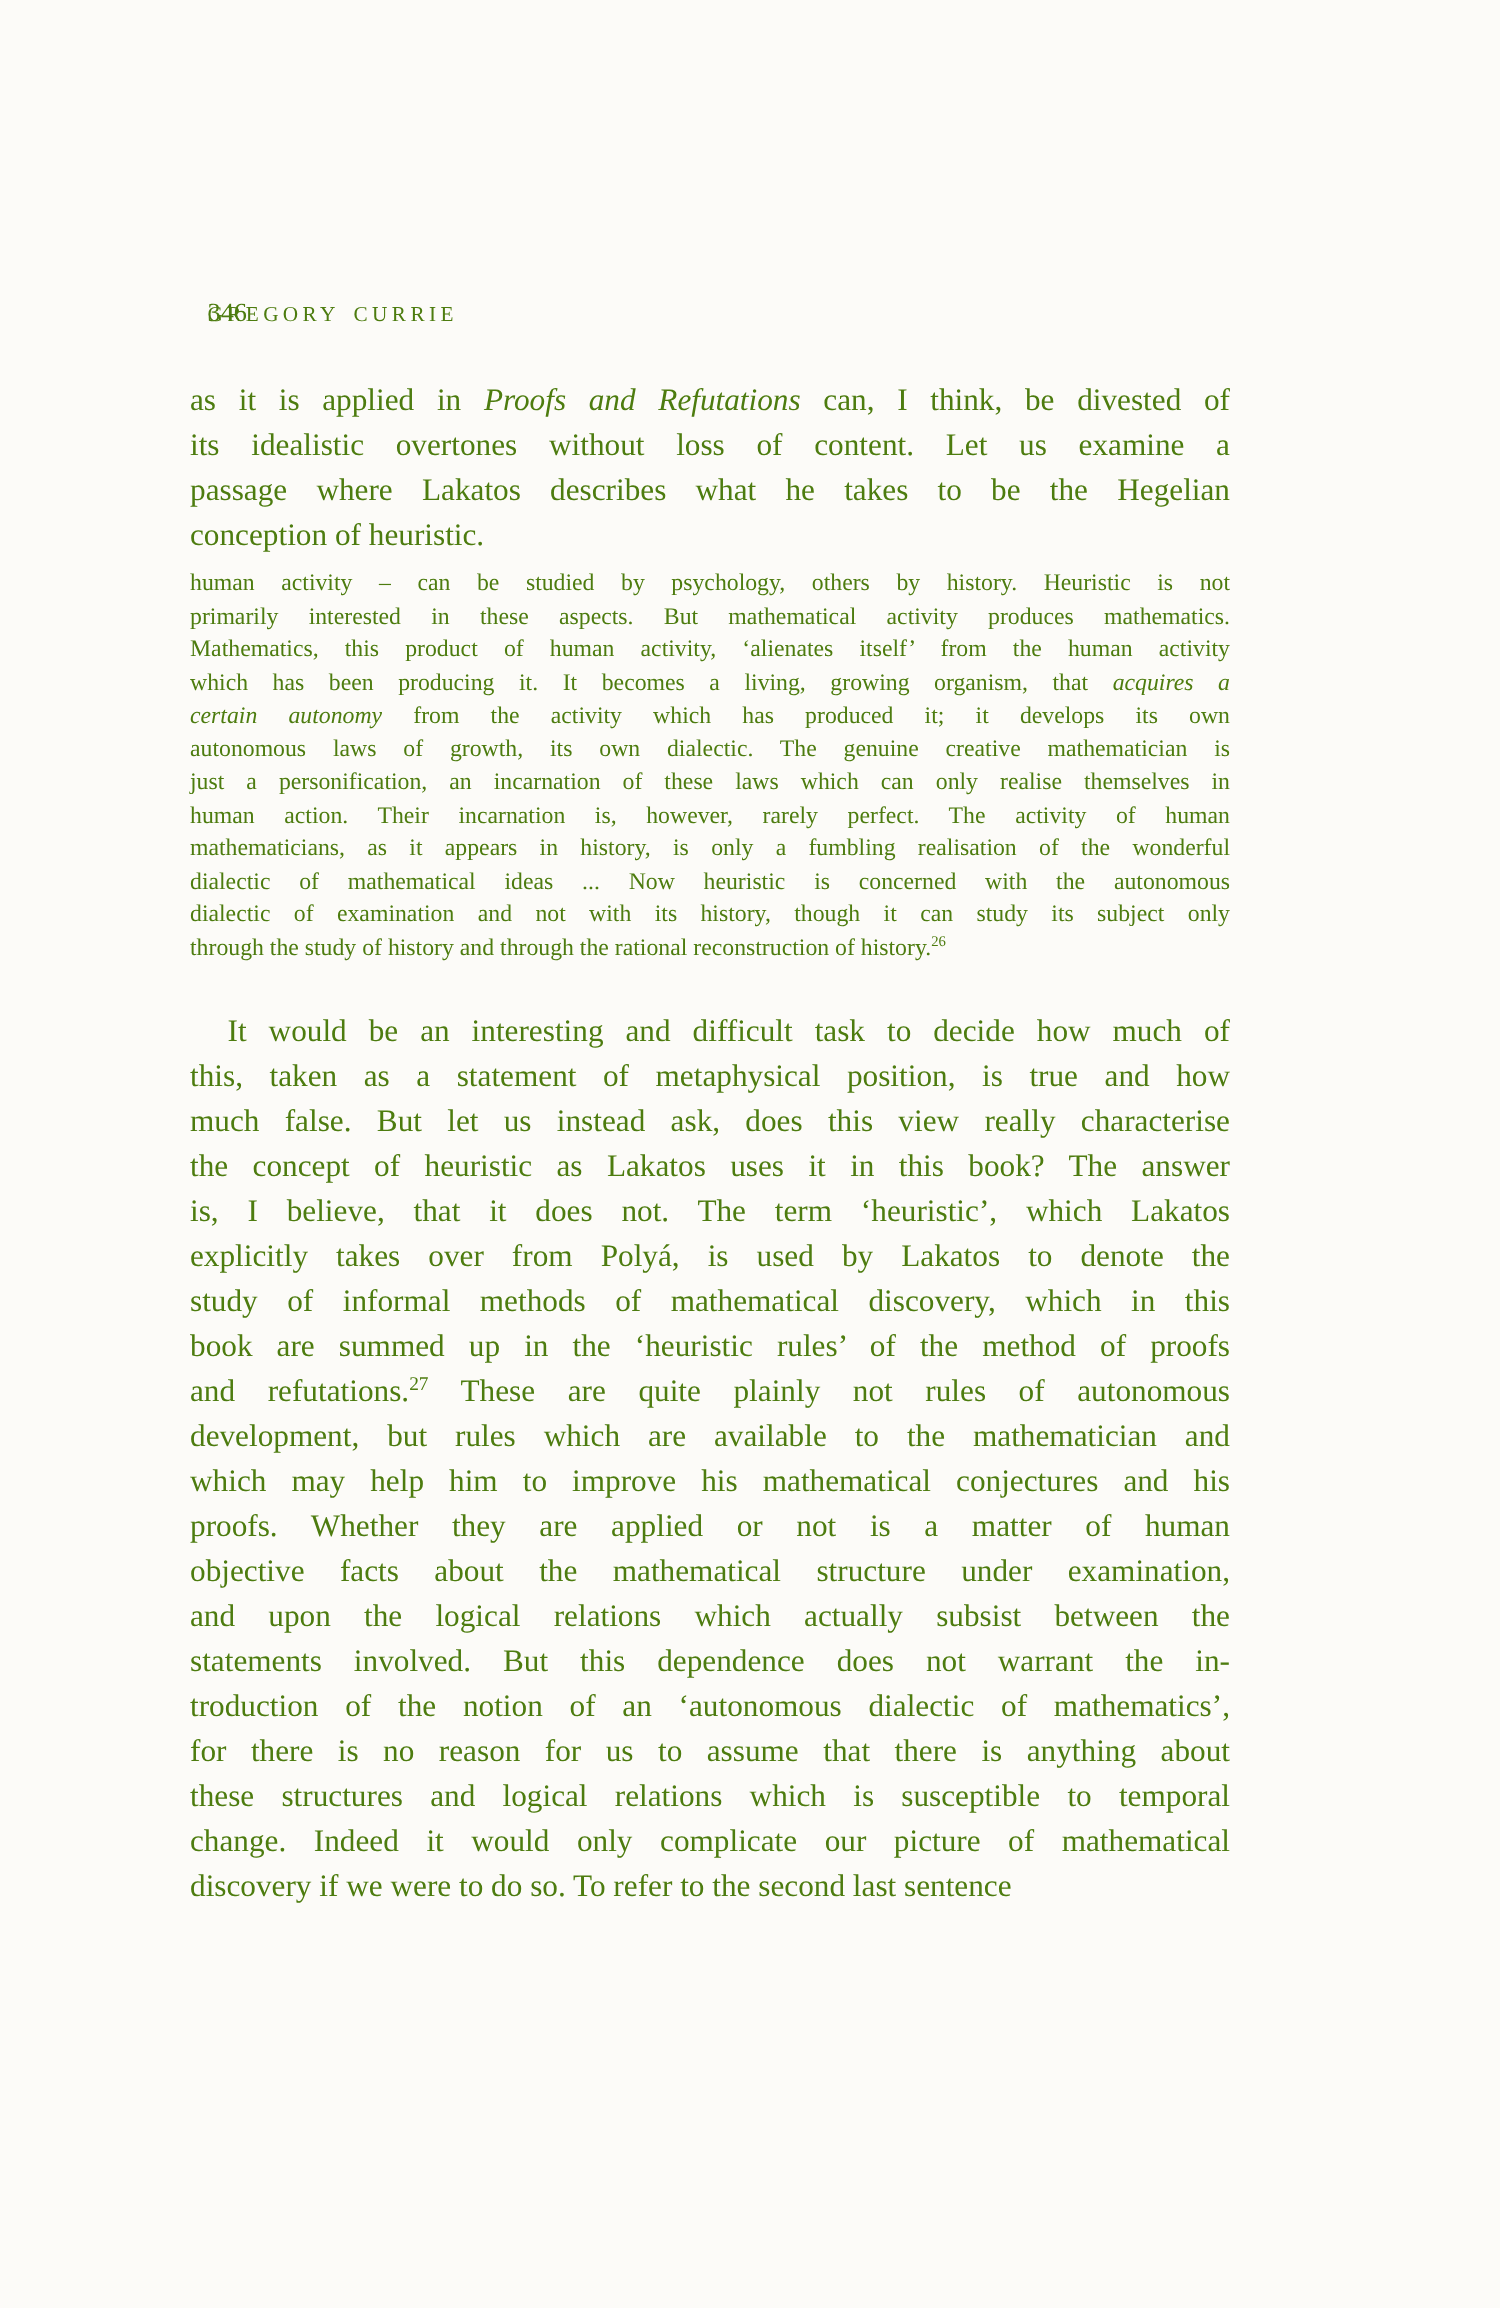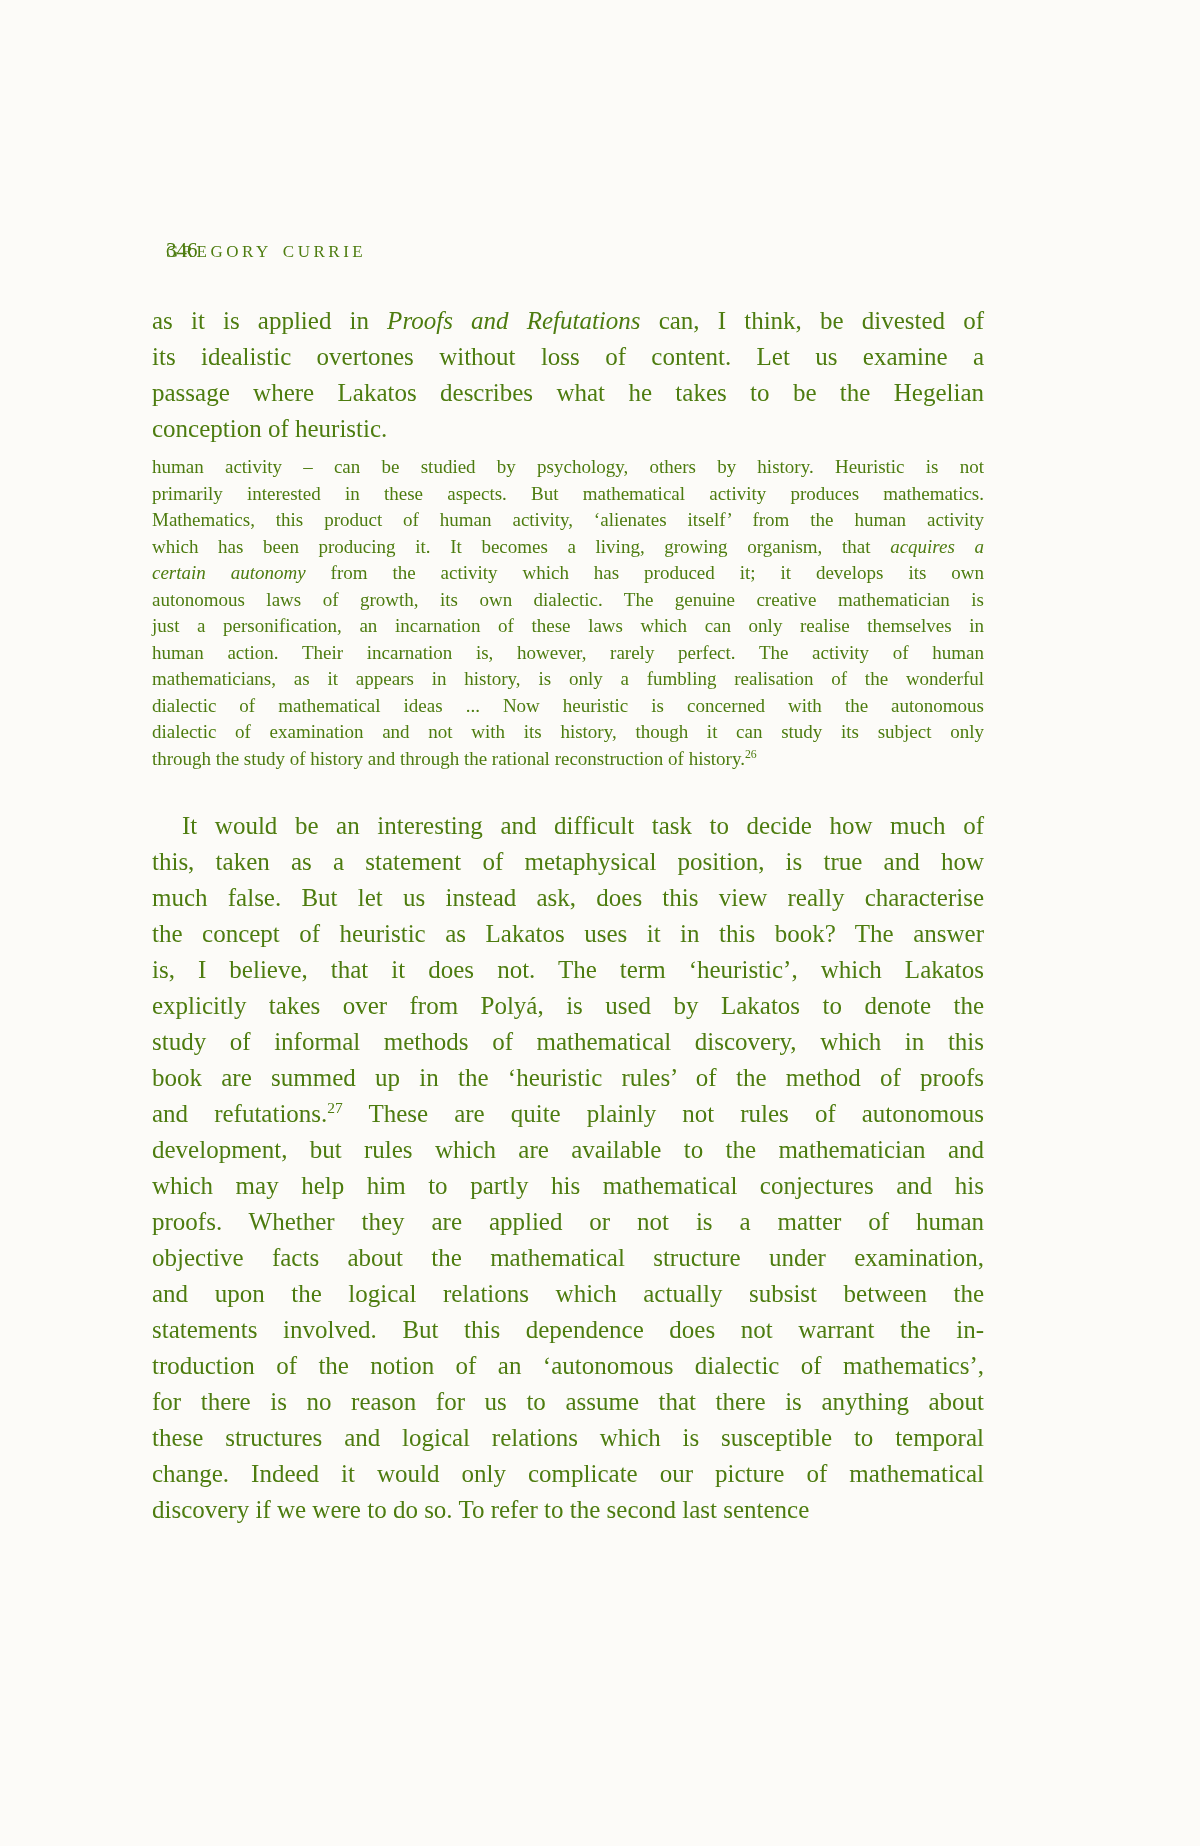--- a/index.html
+++ b/index.html
@@ -117,21 +117,21 @@
       <div class="line"><span>It would be an interesting and difficult task to decide how much of</span></div>
       <div class="line"><span>this, taken as a statement of metaphysical position, is true and how</span></div>
       <div class="line"><span>much false. But let us instead ask, does this view really characterise</span></div>
       <div class="line"><span>the concept of heuristic as Lakatos uses it in this book? The answer</span></div>
       <div class="line"><span>is, I believe, that it does not. The term ‘heuristic’, which Lakatos</span></div>
       <div class="line"><span>explicitly takes over from Polyá, is used by Lakatos to denote the</span></div>
       <div class="line"><span>study of informal methods of mathematical discovery, which in this</span></div>
       <div class="line"><span>book are summed up in the ‘heuristic rules’ of the method of proofs</span></div>
       <div class="line"><span>and refutations.</span><sup>27</sup><span> These are quite plainly not rules of autonomous</span></div>
       <div class="line"><span>development, but rules which are available to the mathematician and</span></div>
-      <div class="line"><span>which may help him to partly his mathematical conjectures and his</span></div>
+      <div class="line"><span>which may help him to improve his mathematical conjectures and his</span></div>
       <div class="line"><span>proofs. Whether they are applied or not is a matter of human</span></div>
       <div class="line"><span>objective facts about the mathematical structure under examination,</span></div>
       <div class="line"><span>and upon the logical relations which actually subsist between the</span></div>
       <div class="line"><span>statements involved. But this dependence does not warrant the in-</span></div>
       <div class="line"><span>troduction of the notion of an ‘autonomous dialectic of mathematics’,</span></div>
       <div class="line"><span>for there is no reason for us to assume that there is anything about</span></div>
       <div class="line"><span>these structures and logical relations which is susceptible to temporal</span></div>
       <div class="line"><span>change. Indeed it would only complicate our picture of mathematical</span></div>
       <div class="line last"><span>discovery if we were to do so. To refer to the second last sentence</span></div>
     </div>

